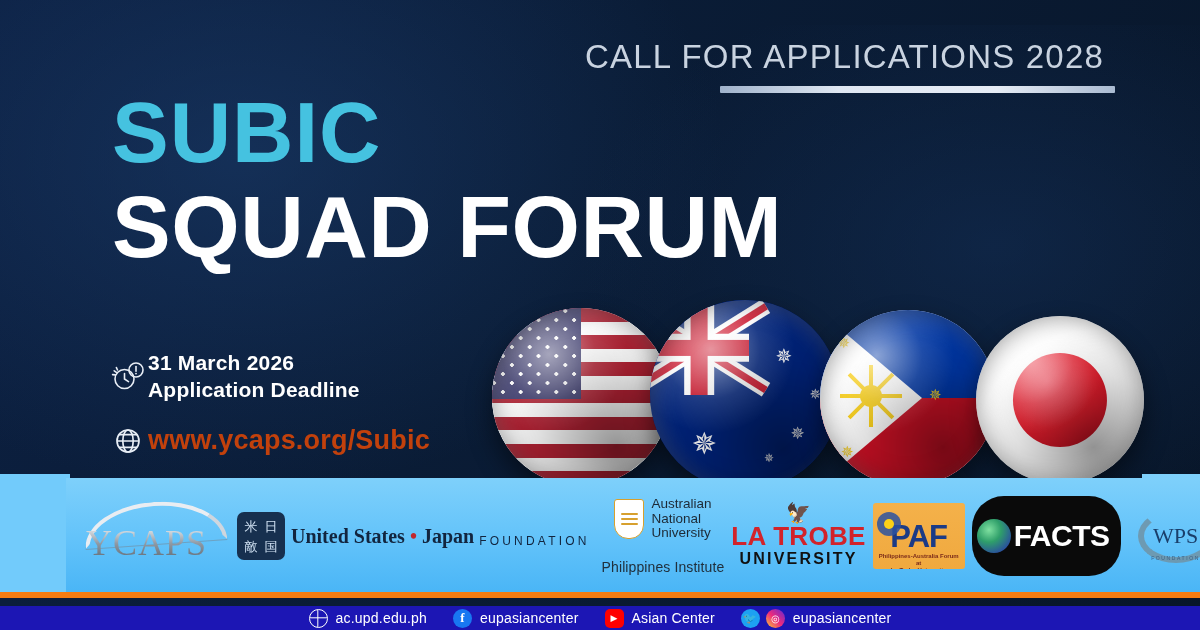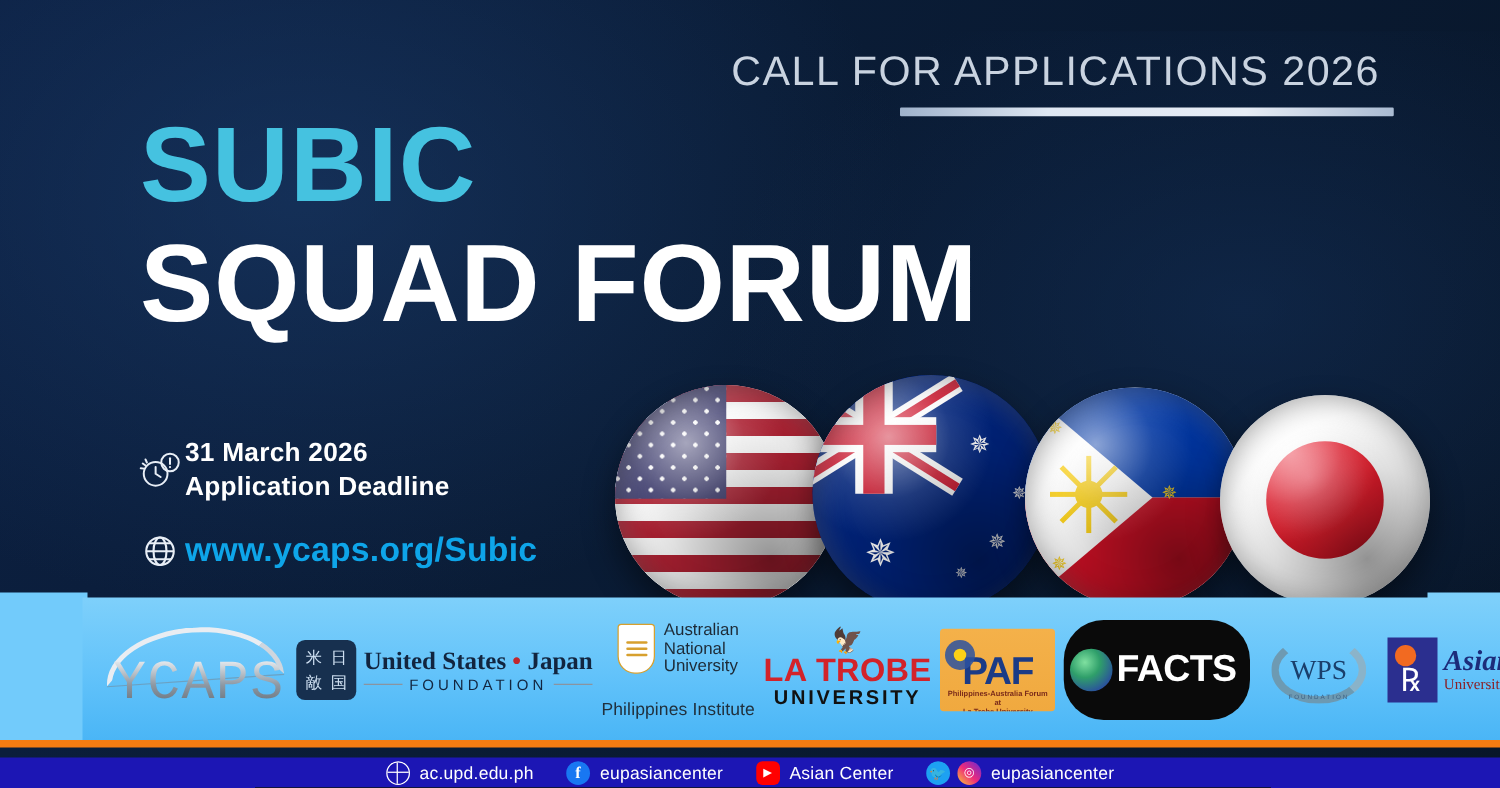--- a/index.html
+++ b/index.html
@@ -56,21 +56,21 @@
   
   .info{
     position:absolute; left:108px; top:350px;
     display:flex; flex-direction:column; gap:16px;
   }
   .info-row{ display:flex; align-items:center; gap:0; }
   .ico{ width:40px; height:42px; flex:0 0 40px; display:flex; align-items:center; justify-content:center; }
   .ico svg{ display:block; }
   .info-text{ color:#fff; font-weight:700; font-size:21px; line-height:1.28; letter-spacing:.2px; }
   .info-text .l2{ display:block; }
-  .url-text{ color:#0ea5e9; font-weight:800; font-size:27px; letter-spacing:.2px; }
+  .url-text{ color:#c2410c; font-weight:800; font-size:27px; letter-spacing:.2px; }
 
   
   .flags{ position:absolute; left:482px; top:296px; width:660px; height:200px; }
   .sphere{
     position:absolute; border-radius:50%; overflow:hidden;
     box-shadow:0 12px 26px rgba(0,0,0,.48);
   }
   .sphere .shade{
     position:absolute; inset:0; border-radius:50%;
     background:
@@ -139,33 +139,33 @@
   .logo{ display:flex; align-items:center; justify-content:center; height:80px; flex:0 0 auto; }
 
   .lg-ycaps{ position:relative; width:150px; }
   .lg-ycaps .arc{
     position:absolute; left:4px; top:6px; width:142px; height:42px;
     border:4px solid #e9edf2; border-bottom-color:transparent; border-right-color:#cfd6de;
     border-radius:50%/100% 100% 0 0; transform:rotate(-4deg);
     box-shadow:0 1px 0 rgba(120,130,140,.5);
   }
   .lg-ycaps .txt{
-    position:absolute; left:6px; top:26px; width:146px; text-align:center;
-    font-family:Liberation Mono, monospace; font-size:44px; letter-spacing:1px;
+    position:absolute; left:6px; top:26px; width:146px; 
+    font-family:Liberation Serif, serif; font-size:36px; letter-spacing:1px;
     color:#5d6a74; font-weight:400;
     background:linear-gradient(180deg,#f2f5f8 8%,#8d98a3 52%,#5b6670 95%);
     -webkit-background-clip:text; background-clip:text; -webkit-text-fill-color:transparent;
   }
 
   .lg-usjf{ display:flex; align-items:center; gap:6px; }
   .usjf-seal{ width:48px; height:48px; border-radius:7px; background:#17304f;
               display:grid; grid-template-columns:1fr 1fr; grid-template-rows:1fr 1fr;
               place-items:center; padding:4px; }
   .usjf-seal span{ color:#cfe0f2; font-size:13px; font-family:"DejaVu Sans", sans-serif; line-height:1; }
-  .usjf-txt{ display:flex; flex-direction:column; align-items:center; }
+  .usjf-txt{ display:flex; flex-direction:row; align-items:flex-end; }
   .usjf-l1{ font-family:"Liberation Serif", serif; font-weight:700; font-size:20px; color:#12253f; white-space:nowrap; }
   .usjf-l1 b{ color:#c1272d; }
   .usjf-l2{ display:flex; align-items:center; gap:5px; width:100%; }
   .usjf-l2 .ln{ flex:1; height:1.5px; background:#8a94a0; }
   .usjf-l2 .w{ font-size:12px; letter-spacing:3.2px; color:#12253f; font-weight:400; }
 
   .lg-anu{ display:flex; flex-direction:column; align-items:center; gap:18px; }
   .anu-top{ display:flex; align-items:center; gap:7px; }
   .anu-crest{ width:30px; height:40px; background:#fff;
               border:1.6px solid #d7a02e; border-radius:3px 3px 14px 14px;
@@ -224,21 +224,21 @@
   .f-pair{ display:flex; align-items:center; gap:6px; }
 </style>
 </head>
 <body>
 
 <div class="poster">
   <div class="bg-base"></div>
   <div class="bg-glow"></div>
   <div class="bg-glow2"></div>
 
-  <div class="eyebrow">CALL FOR APPLICATIONS 2026</div>
+  <div class="eyebrow">CALL FOR APPLICATIONS 2028</div>
   <div class="eyebrow-rule"></div>
 
   <div class="title1">SUBIC</div>
   <div class="title2">SQUAD FORUM</div>
 
   <div class="info">
     <div class="info-row">
       <span class="ico">
         <svg width="36" height="34" viewBox="0 0 36 34" fill="none" stroke="#e8eef6" stroke-width="1.6">
           <circle cx="14.5" cy="19" r="9.5"></circle>

